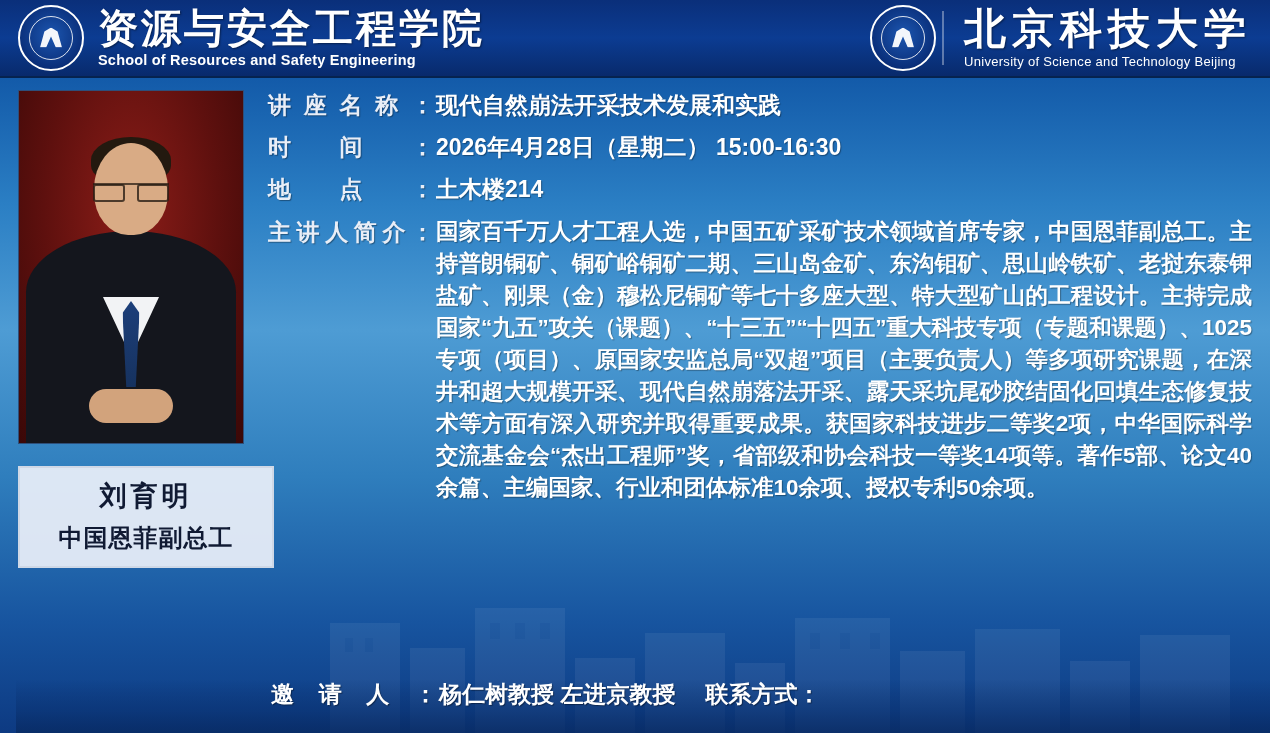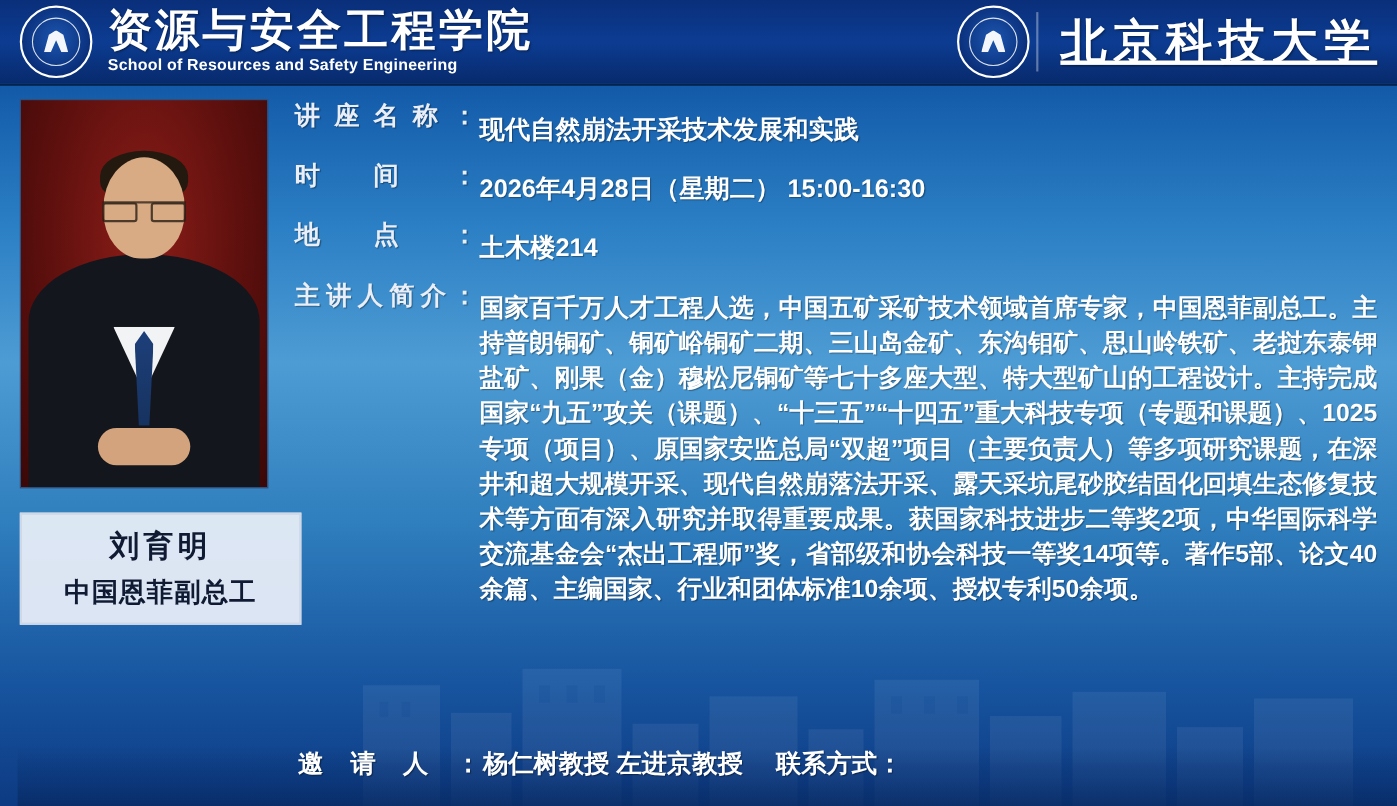--- a/index.html
+++ b/index.html
@@ -96,21 +96,20 @@
     letter-spacing: 0.2px;
     margin-top: 4px;
     white-space: nowrap;
   }
   .header-right .title-block {
     text-align: left;
   }
   .header-right .cn-title {
     font-size: 42px;
     letter-spacing: 6px;
-    text-decoration: underline;
   }
   .header-right .en-title {
     font-size: 13px;
     letter-spacing: 0.3px;
     font-weight: 400;
   }
   .header-divider {
     width: 2px;
     height: 54px;
     background: rgba(255,255,255,0.35);
@@ -280,21 +279,20 @@
   }
   .field-label::after {
     content: "：";
   }
   .field-value {
     font-size: 23px;
     font-weight: 700;
     color: #ffffff;
     text-shadow: 1px 1px 1px rgba(0,0,0,0.35);
     line-height: 1.35;
-    margin-top: 12px;
   }
   .bio .field-value {
     line-height: 1.42;
     text-align: justify;
     font-size: 22.5px;
   }
   .bio .field-label {
     line-height: 1.42;
   }
 
@@ -381,20 +379,21 @@
       <div class="title-block">
         <div class="cn-title">资源与安全工程学院</div>
         <div class="en-title">School of Resources and Safety Engineering</div>
       </div>
     </div>
     <div class="header-right">
       <div class="crest"></div>
       <div class="header-divider"></div>
       <div class="title-block">
         <div class="cn-title">北京科技大学</div>
+        <div class="en-title">University of Science and Technology Beijing</div>
       </div>
     </div>
   </div>
 
 
   <div class="content">
 
     <div class="left-col">
       <div class="portrait">
         <div class="p-body"></div>

